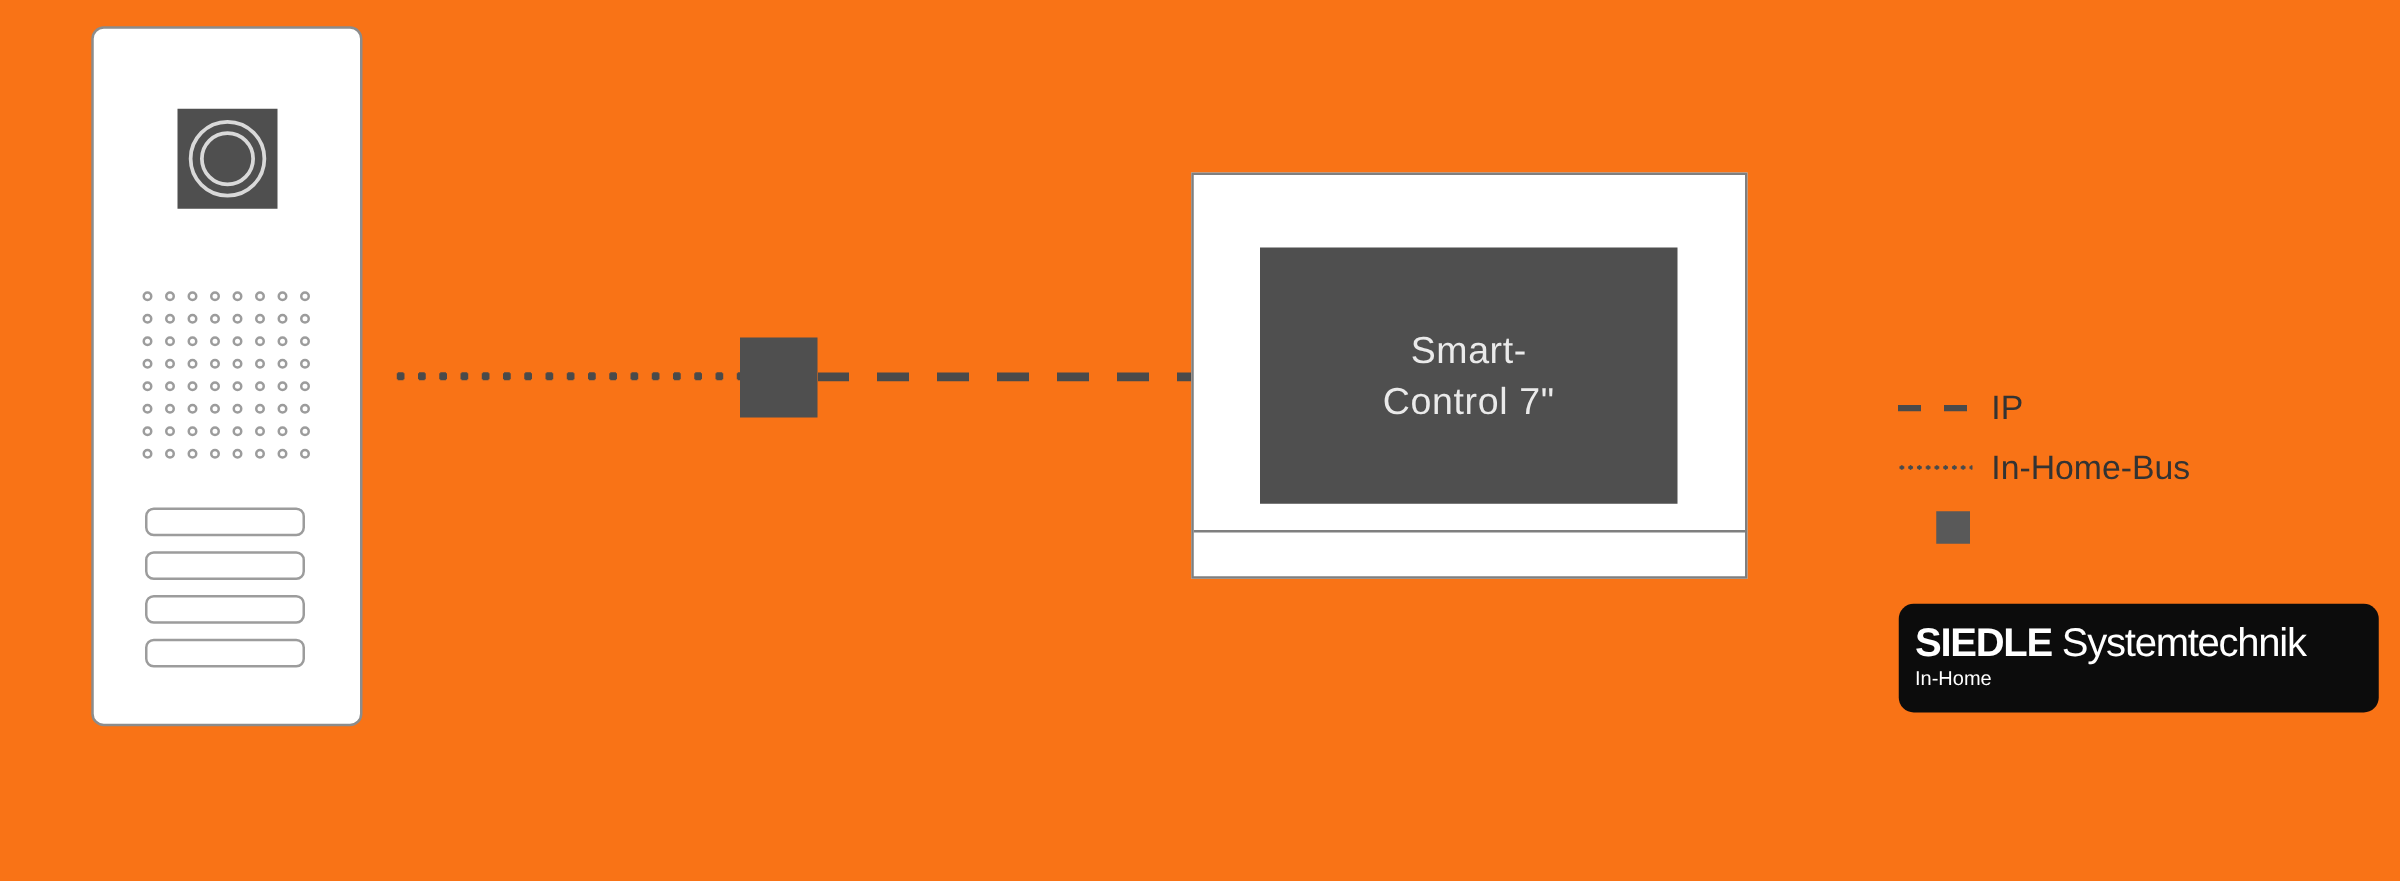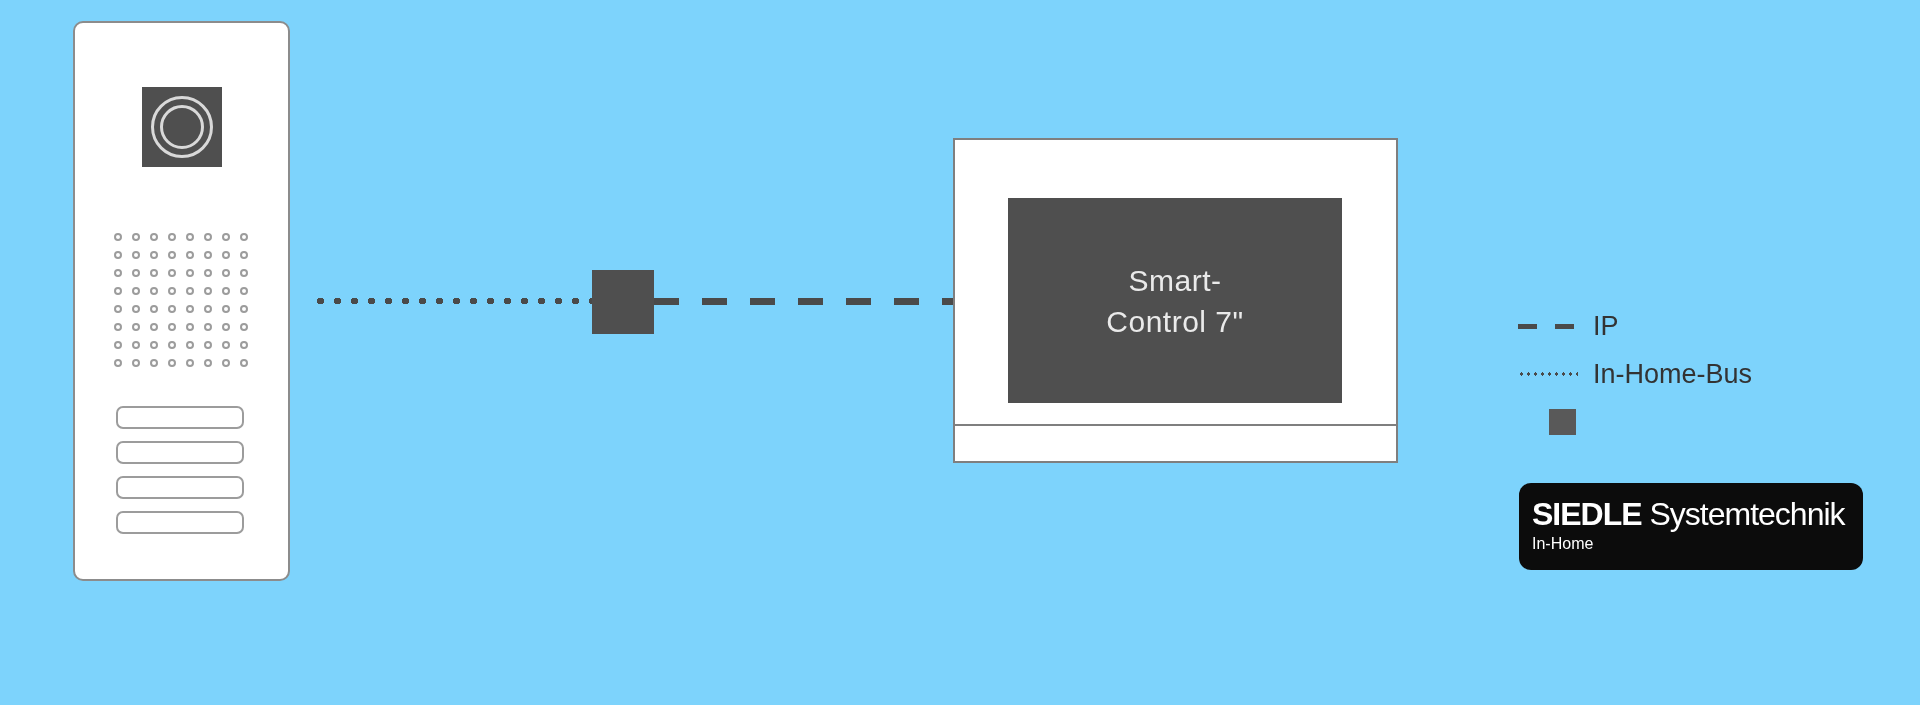--- a/index.html
+++ b/index.html
@@ -9,21 +9,21 @@
     --device-border:#8c8c8c;
     --panel-border:#7f7f7f;
     --hole-border:#9c9c9c;
     --ring:#d9d9d9;
     --legend-text:#333333;
     --screen-text:#eaeaea;
   }
   *{box-sizing:border-box;margin:0;padding:0;}
   html,body{background:#ffffff;}
   body{font-family:"Liberation Sans", sans-serif;}
-  .stage{position:relative;width:1920px;height:705px;background:#7dd3fc;overflow:hidden;}
+  .stage{position:relative;width:1920px;height:705px;background:#f97316;overflow:hidden;}
 
   
   .door-station{position:absolute;left:73px;top:21px;width:217px;height:560px;
     background:#ffffff;border:2px solid var(--device-border);border-radius:10px;}
   .camera{position:absolute;left:67px;top:64px;width:80px;height:80px;background:var(--dark);
     display:flex;align-items:center;justify-content:center;}
   .ring-outer{width:62px;height:62px;border:3px solid var(--ring);border-radius:50%;
     display:flex;align-items:center;justify-content:center;}
   .ring-inner{width:44px;height:44px;border:3px solid var(--ring);border-radius:50%;}
   .speaker-grille{position:absolute;left:39px;top:210px;display:grid;
@@ -54,21 +54,21 @@
   .swatch-col{width:60px;display:flex;align-items:center;}
   .swatch-dotted{width:60px;height:4px;
     background-image:radial-gradient(circle 1.8px at center,var(--connector) 96%,transparent 100%);
     background-size:7px 4px;background-repeat:repeat-x;}
   .swatch-dashed{width:57px;height:5px;
     background:repeating-linear-gradient(90deg,var(--connector) 0 19px,transparent 19px 37px);}
   .swatch-square{width:27px;height:26px;background:#595959;margin-left:auto;margin-right:2px;}
   .legend-label{font-size:27px;color:var(--legend-text);white-space:nowrap;}
 
   
-  .logo{position:absolute;left:1519px;top:483px;width:344px;height:87px;background:var(--logo-bg);
+  .logo{position:absolute;left:1519px;top:483px;width:384px;height:87px;background:var(--logo-bg);
     border-radius:12px;color:#ffffff;display:flex;flex-direction:column;justify-content:center;
     padding:6px 13px 8px 13px;}
   .logo-line1{font-size:32px;letter-spacing:-1px;white-space:nowrap;line-height:36px;}
   .logo-line1 .brand{font-weight:700;}
   .logo-line2{font-size:16px;line-height:22px;margin-top:1px;}
 </style>
 </head>
 <body>
 
 <div class="stage">

